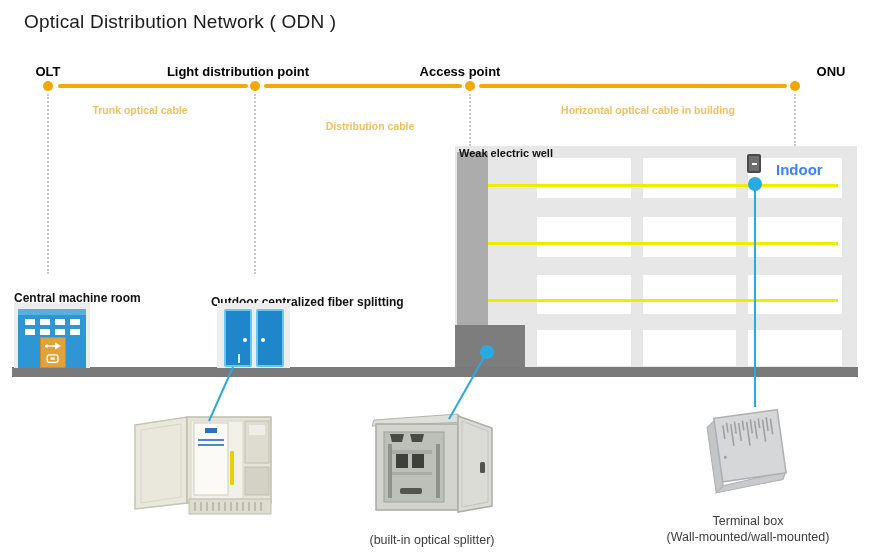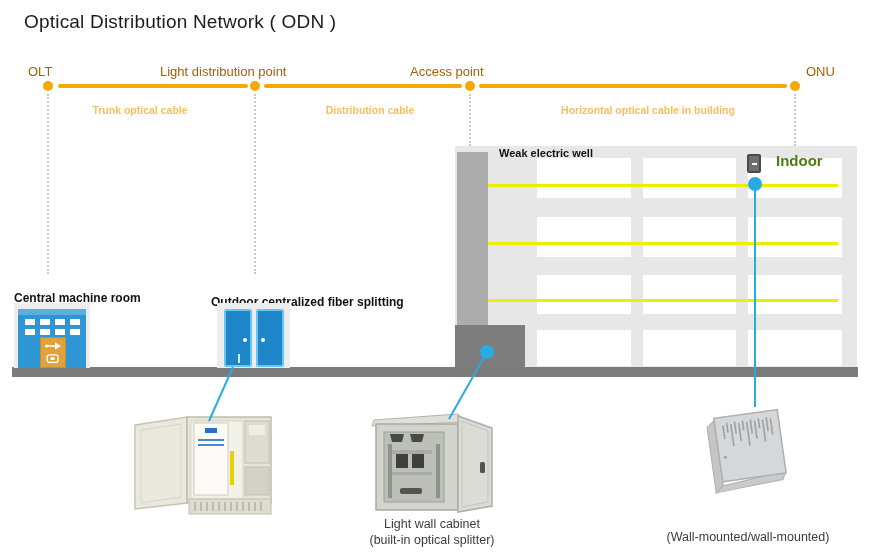--- a/index.html
+++ b/index.html
@@ -5,36 +5,36 @@
   * { margin:0; padding:0; box-sizing:border-box; }
   html,body { background:#fff; }
   body { font-family:"Liberation Sans", sans-serif; }
   #canvas { position:relative; width:872px; height:552px; background:#fff; overflow:hidden; }
   .abs { position:absolute; }
 
   
   .title { left:24px; top:11px; font-size:19px; font-weight:normal; color:#1c1c1c; letter-spacing:.2px; }
 
   
-  .node-label { top:64px; font-size:13px; font-weight:normal; color:#a16207; }
+  .node-label { top:64px; font-size:13px; font-weight:bold; color:#000000; text-align:center; }
   .seg { top:84px; height:4px; background:#F5A800; border-radius:2px; }
   .dot { top:81px; width:10px; height:10px; border-radius:50%; background:#F5A800; }
   .sub-label { top:104px; font-size:10.5px; font-weight:bold; color:#F8BE5C; text-align:center; }
   .vdash { width:0; border-left:2px dotted #C9C9C9; }
 
   
   .building { left:455px; top:146px; width:402px; height:224px; background:#E7E7E7; }
   .well { left:457px; top:152px; width:31px; height:173px; background:#ACACAC; }
   .win { background:#fff; }
   .yline { left:488px; width:350px; height:3px; background:#EDED00; }
   .equip-box { left:455px; top:325px; width:70px; height:45px; background:#7D7D7D; }
   .ground { left:12px; top:367px; width:846px; height:10px; background:#7A7A7A; }
 
-  .weak-label { left:459px; top:147px; font-size:11px; font-weight:bold; color:#111;margin-left:40px; }
-  .indoor-label { left:776px; top:152px; font-size:15px; font-weight:bold; color:#4d7c0f; }
+  .weak-label { left:459px; top:147px; font-size:11px; font-weight:bold; color:#111; }
+  .indoor-label { left:776px; top:161px; font-size:15px; font-weight:bold; color:#3b82f6; }
 
   .term-icon { left:747px; top:154px; width:14px; height:19px; background:#6F6F6F; border:2px solid #4A4A4A; border-radius:2px; }
   .term-icon .dash { position:absolute; left:3px; top:7px; width:5px; height:2px; background:#fff; }
 
   
   .scene-label { font-size:12px; font-weight:bold; color:#111; }
   .icon-bg { background:#EDEDED; }
   .cmr-bldg { left:18px; top:309px; width:68px; height:59px; background:#2E96D5; }
   .cmr-roof { position:absolute; left:0; top:0; width:68px; height:6px; background:#58B0DF; }
   .cmr-win { position:absolute; width:10px; height:6px; background:#fff; }
@@ -67,21 +67,21 @@
 
   <div class="abs seg" style="left:58px; width:190px;"></div>
   <div class="abs seg" style="left:264px; width:198px;"></div>
   <div class="abs seg" style="left:479px; width:308px;"></div>
   <div class="abs dot" style="left:43px;"></div>
   <div class="abs dot" style="left:250px;"></div>
   <div class="abs dot" style="left:465px;"></div>
   <div class="abs dot" style="left:790px;"></div>
 
   <div class="abs sub-label" style="left:70px; width:140px;">Trunk optical cable</div>
-  <div class="abs sub-label" style="left:300px; width:140px;">Distribution cable</div>
+  <div class="abs sub-label" style="left:300px; width:140px;margin-top:16px;">Distribution cable</div>
   <div class="abs sub-label" style="left:548px; width:200px;">Horizontal optical cable in building</div>
 
   <div class="abs vdash" style="left:47px; top:94px; height:180px;"></div>
   <div class="abs vdash" style="left:254px; top:94px; height:180px;"></div>
   <div class="abs vdash" style="left:469px; top:94px; height:52px;"></div>
   <div class="abs vdash" style="left:794px; top:94px; height:52px;"></div>
 
   <div class="abs building"></div>
   <div class="abs well"></div>
 
@@ -222,17 +222,17 @@
   </svg>
 
   <svg class="abs overlay" width="872" height="552" viewBox="0 0 872 552">
     <line x1="233" y1="367" x2="209" y2="421" stroke="#29ABE2" stroke-width="2"></line>
     <line x1="487" y1="352" x2="449" y2="419" stroke="#29ABE2" stroke-width="2"></line>
     <line x1="755" y1="184" x2="755" y2="407" stroke="#29ABE2" stroke-width="2"></line>
     <circle cx="755" cy="184" r="7" fill="#29ABE2"></circle>
     <circle cx="487" cy="352" r="7" fill="#29ABE2"></circle>
   </svg>
 
-  <div class="abs caption" style="left:322px; top:517px;">Light wall cabinet</div>
   <div class="abs caption" style="left:322px; top:533px;">(built-in optical splitter)</div>
+  <div class="abs caption" style="left:638px; top:514px;">Terminal box</div>
   <div class="abs caption" style="left:638px; top:530px;">(Wall-mounted/wall-mounted)</div>
 
 </div>
 
 </body></html>

